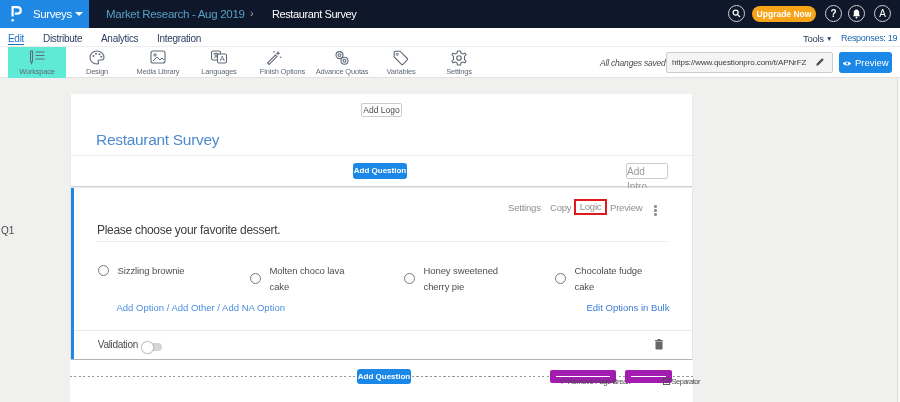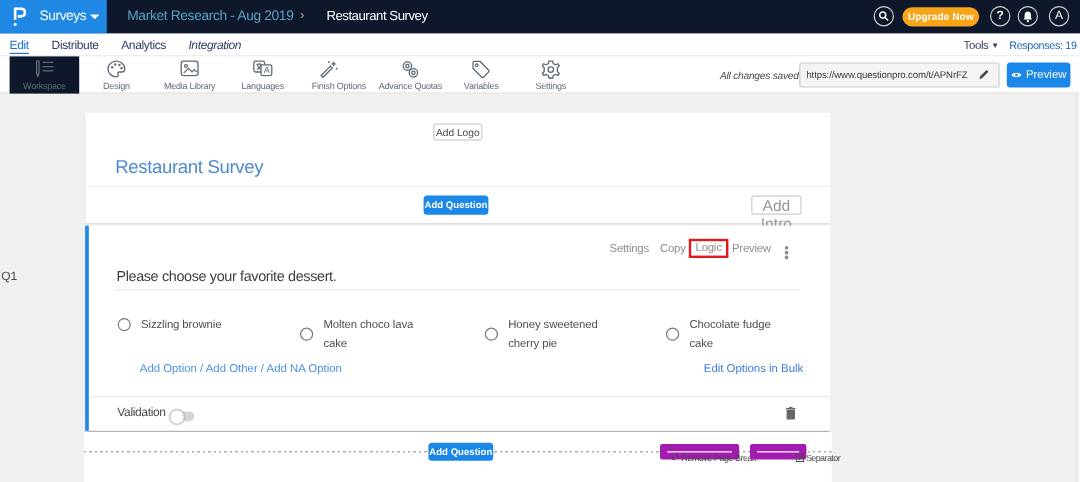--- a/index.html
+++ b/index.html
@@ -17,33 +17,33 @@
 #upgrade{position:absolute;left:752px;top:6px;width:64px;height:16px;background:#f7a418;border-radius:8px;color:#fff;font-size:8.5px;font-weight:bold;text-align:center;line-height:16px;}
 
 #menubar{position:absolute;left:0;top:28px;width:900px;height:19px;background:#fff;border-bottom:1px solid #ececec;}
 #menubar .mi{position:absolute;top:5px;font-size:10px;letter-spacing:-0.3px;color:#2c3e60;white-space:nowrap;}
 #menubar .active{color:#1a73c9;border-bottom:1px solid #1a73c9;padding-bottom:0;}
 
 #toolbar{position:absolute;left:0;top:47px;width:900px;height:31px;background:#fff;border-bottom:1px solid #e2e2e0;}
 .tool{position:absolute;top:0;height:31px;text-align:center;}
 .tool .lbl{position:absolute;width:100%;top:20px;font-size:7.5px;letter-spacing:-0.2px;color:#5f6b78;white-space:nowrap;}
 .tool svg{position:absolute;top:3px;left:50%;transform:translateX(-50%);}
-#t-workspace{background:#0f172a;text-align:center;}
+#t-workspace{background:#5eead4;text-align:center;}
 #savedtxt{position:absolute;left:600px;top:58px;font-size:8.5px;letter-spacing:-0.2px;font-style:italic;color:#4a4a4a;}
 #urlbox{position:absolute;left:666px;top:52px;width:167px;height:21px;background:#f4f4f4;border:1px solid #ccc;border-radius:2px;font-size:8px;letter-spacing:-0.1px;color:#3c3c3c;line-height:19px;padding-left:5px;white-space:nowrap;overflow:hidden;}
 #urlpencil{position:absolute;left:815px;top:57px;}
 #previewbtn{position:absolute;left:839px;top:52px;width:53px;height:21px;background:#1b87e6;border-radius:3px;color:#fff;font-size:9.5px;text-align:center;line-height:21px;}
 
 #q1{position:absolute;left:1px;top:225px;font-size:10px;color:#4a4a4a;}
 #card1{position:absolute;left:71px;top:94px;width:621px;height:92px;background:#fff;box-shadow:0 1px 1px rgba(0,0,0,0.12);}
 #addlogo{position:absolute;left:361px;top:103px;width:41px;height:14px;background:#fff;border:1px solid #ccc;border-radius:2px;font-size:8.5px;color:#4a4a4a;text-align:center;line-height:13px;}
 #title{position:absolute;left:96px;top:131px;font-size:15.5px;letter-spacing:-0.3px;color:#4d8ad0;}
 #card1 .sep{position:absolute;left:0px;top:61px;width:621px;border-top:1px solid #ededed;}
 #addq1{position:absolute;left:353px;top:163px;width:54px;height:16px;background:#1b87e6;border-radius:3px;color:#fff;font-size:8px;font-weight:bold;text-align:center;line-height:16px;white-space:nowrap;}
-#addintro{position:absolute;left:626px;top:163px;width:42px;height:16px;background:#fff;border:1px solid #ccc;border-radius:2px;color:#999;font-size:13px;text-align:center;line-height:15px;}
+#addintro{position:absolute;left:626px;top:163px;width:42px;height:16px;background:#fff;border:1px solid #ccc;border-radius:2px;color:#999;font-size:10px;line-height:15px;}
 #card2{position:absolute;left:71px;top:188px;width:621px;height:171px;background:#fff;border-left:3px solid #1b87e6;box-shadow:0 1px 1px rgba(0,0,0,0.25);}
 #scrolledge{position:absolute;left:897px;top:78px;width:1px;height:324px;background:#dcdcdc;}
 #scrollgutter{position:absolute;left:898px;top:78px;width:2px;height:324px;background:#f6f6f5;}
 .qact{position:absolute;top:14px;font-size:9.5px;letter-spacing:-0.2px;color:#8e8e8e;}
 #logicbox{position:absolute;left:500px;top:11px;width:33px;height:16px;border:2px solid #e01a1a;color:#8e8e8e;font-size:9.5px;letter-spacing:-0.2px;text-align:center;line-height:12px;}
 #vdots{position:absolute;left:580px;top:17px;width:2.5px;height:2.5px;background:#8e8e8e;border-radius:50%;box-shadow:0 4px 0 #8e8e8e,0 8px 0 #8e8e8e;}
 #qtext{position:absolute;left:23px;top:35px;font-size:12px;letter-spacing:-0.3px;color:#3f3f3f;}
 #qline{position:absolute;left:22px;top:53px;width:571px;border-top:1px solid #ebebeb;}
 .opt{position:absolute;top:75px;display:flex;align-items:center;}
 .radio{width:11px;height:11px;border:1px solid #7a7a7a;border-radius:50%;flex:0 0 auto;margin-right:9px;background:#fff;}
@@ -90,21 +90,21 @@
         <circle cx="5" cy="9.5" r="1.1" fill="#fff"></circle>
       </svg>
   </div>
   <div class="circbtn" style="left:874px;">A</div>
 </div>
 
 <div id="menubar">
   <span class="mi active" style="left:8px;">Edit</span>
   <span class="mi" style="left:43px;">Distribute</span>
   <span class="mi" style="left:101px;">Analytics</span>
-  <span class="mi" style="left:157px;font-style:italic;">Integration</span>
+  <span class="mi" style="left:157px;">Integration</span>
   <span class="mi" style="left:803px;font-size:9.5px;">Tools <span style="font-size:6.5px;vertical-align:1px;">▼</span></span>
   <span class="mi" style="left:841px;color:#1d66b0;font-size:9px;letter-spacing:-0.3px;">Responses: 19</span>
 </div>
 
 <div id="toolbar">
   <div class="tool" id="t-workspace" style="left:8px;width:58px;">
     <svg width="17" height="15" viewBox="0 0 17 15">
         <g fill="none" stroke="#5f6b78" stroke-width="1.1">
           <path d="M2 1 L4 1 L4 11 L3 13.5 L2 11 Z"></path>
           <line x1="7" y1="2" x2="16" y2="2"></line>

